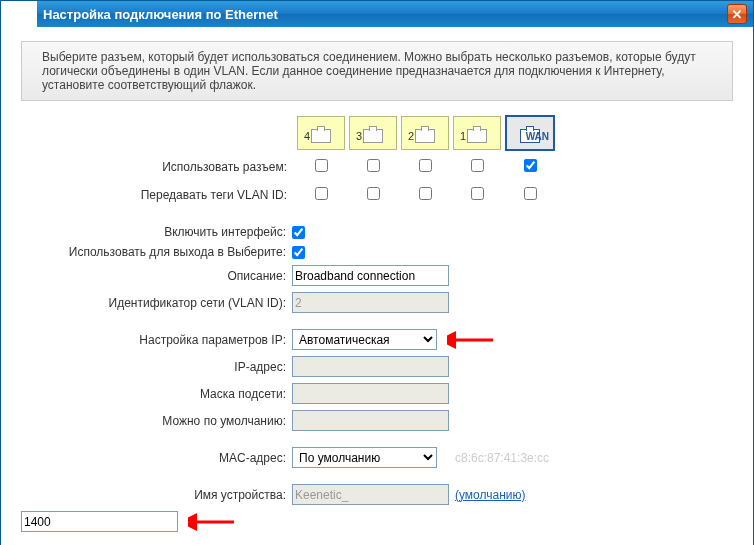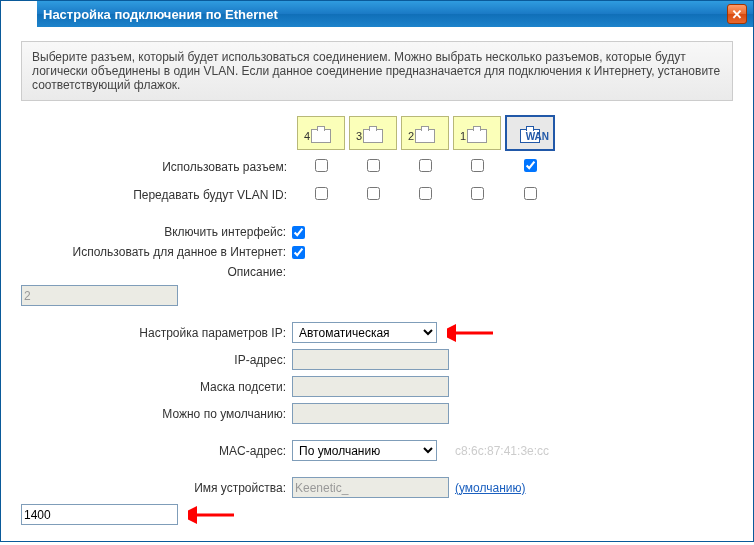--- a/index.html
+++ b/index.html
@@ -41,21 +41,21 @@
   font-weight: bold;
   font-size: 12px;
   cursor: pointer;
 }
 .content {
   padding: 14px 20px 16px 20px;
 }
 .hint {
   border: 1px solid #ccc;
   background: linear-gradient(to bottom, #f8f8f8, #eaeaea);
-  padding: 8px 10px;
+  padding: 8px 20px;
   color: #444;
   margin-bottom: 12px;
 }
 .port-grid {
   margin-top: 2px;
 }
 .port-grid table {
   width: 100%;
   border-collapse: collapse;
 }
@@ -204,46 +204,48 @@
         <tr>
           <td class="label">Использовать разъем:</td>
           <td><input type="checkbox" style=""></td>
           <td><input type="checkbox" style=""></td>
           <td><input type="checkbox" style=""></td>
           <td><input type="checkbox" style=""></td>
           <td><input type="checkbox" checked="" style=""></td>
           <td></td>
         </tr>
         <tr>
-          <td class="label">Передавать будут VLAN ID:</td>
+          <td class="label">Передавать теги VLAN ID:</td>
           <td><input type="checkbox" style=""></td>
           <td><input type="checkbox" style=""></td>
           <td><input type="checkbox" style=""></td>
           <td><input type="checkbox" style=""></td>
           <td><input type="checkbox" style=""></td>
           <td></td>
         </tr>
       </tbody>
         </table>
     </div>
 
     <div class="spacer"></div>
 
     <div class="form-row">
       <div class="lbl">Включить интерфейс:</div>
       <input type="checkbox" checked="" style="">
     </div>
     <div class="form-row">
-      <div class="lbl">Использовать для данное в Интернет:</div>
+      <div class="lbl">Использовать для выхода в Выберите:</div>
       <input type="checkbox" checked="" style="">
     </div>
     <div class="form-row">
       <div class="lbl">Описание:</div>
-    </div>
-    <div class="form-row">
+      <input type="text" class="w155" value="Broadband connection" style="">
+    </div>
+    <div class="form-row">
+      <div class="lbl">Идентификатор сети (VLAN ID):</div>
       <input type="text" class="w155 readonly" disabled="" value="2" style="">
     </div>
 
     <div class="spacer"></div>
 
     <div class="form-row">
       <div class="lbl">Настройка параметров IP:</div>
       <select class="w155"><option>Автоматическая</option></select>
       <span class="arrow">
           <svg width="48" height="18">

